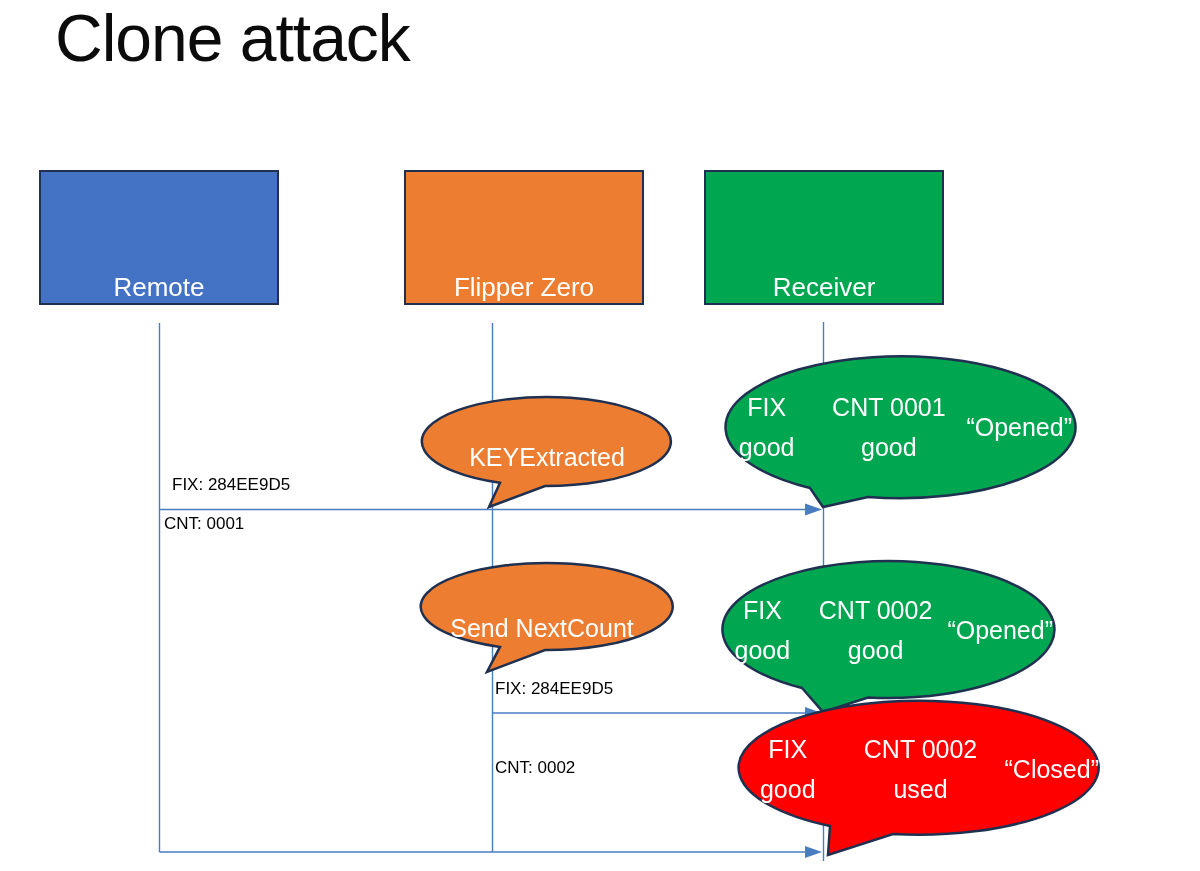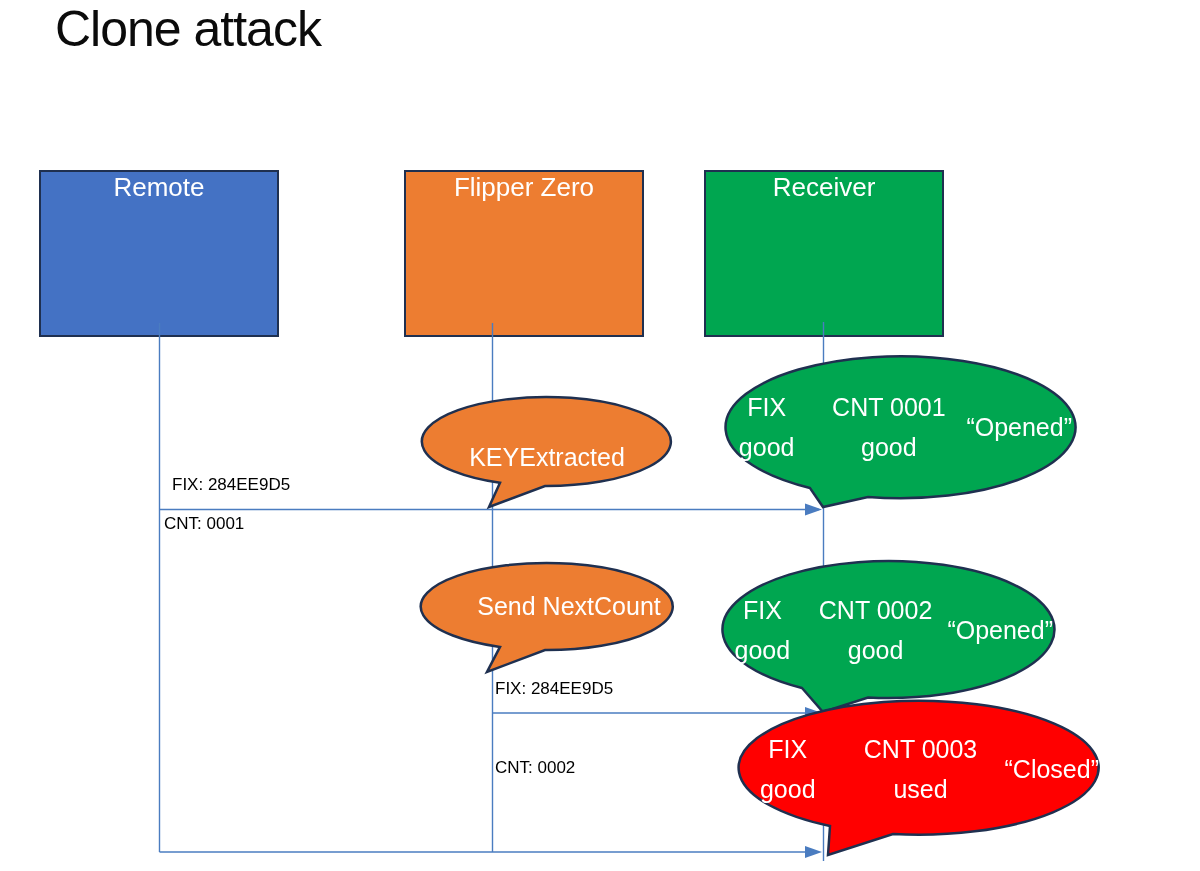--- a/index.html
+++ b/index.html
@@ -2,46 +2,46 @@
 <html><head>
 <meta charset="utf-8">
 <style>
   html,body{margin:0;padding:0;background:#fff;}
   .stage{
     position:relative;width:1200px;height:871px;background:#ffffff;
     font-family:"Liberation Sans", sans-serif;overflow:hidden;
   }
   .slide-title{
     position:absolute;left:55px;top:0px;margin:0;
-    font-size:50px;font-weight:300;color:#0b0b0b;letter-spacing:-1px;
+    font-size:66px;font-weight:300;color:#0b0b0b;letter-spacing:-1px;
   }
   .actor-box{
-    position:absolute;top:170px;width:240px;height:167px;
+    position:absolute;top:170px;width:240px;height:135px;
     border:2.5px solid #1f3050;box-sizing:border-box;
-    display:flex;align-items:flex-start;justify-content:center;
+    display:flex;align-items:flex-end;justify-content:center;
   }
   .actor-box .actor-label{
     color:#ffffff;font-size:26px;text-align:center;
   }
   #box-remote{left:39px;}
   #box-flipper{left:373px;margin-left:31px;}
   #box-receiver{left:704px;}
   svg.diagram{position:absolute;left:0;top:0;}
   .lifeline{stroke:#4a7cc0;stroke-width:1.4;}
   .msg-line{stroke:#4a7cc0;stroke-width:1.4;}
   .arrowhead{fill:#4a7cc0;}
   .bubble{stroke:#1f3050;stroke-width:2.5;}
   .bubble-text{
     position:absolute;display:flex;flex-direction:row;
     align-items:center;justify-content:center;
     color:#ffffff;font-size:25px;text-align:center;pointer-events:none;
   }
   .bt-1{left:427px;top:414px;width:240px;height:86px;line-height:41px;}
   .bt-2{left:722px;top:357px;width:350px;height:140px;line-height:40px;}
-  .bt-3{left:443px;top:564px;width:252px;height:85px;line-height:41px;}
+  .bt-3{left:416px;top:564px;width:252px;height:85px;line-height:41px;align-items:flex-end;}
   .bt-4{left:721px;top:562px;width:332px;height:135px;line-height:40px;}
   .bt-5{left:739px;top:702px;width:360px;height:133px;line-height:40px;}
   .msg-label{
     position:absolute;color:#000000;font-size:17px;white-space:nowrap;
   }
   .ml-1a{left:172px;top:475px;}
   .ml-1b{left:164px;top:514px;}
   .ml-2a{left:495px;top:679px;}
   .ml-2b{left:495px;top:758px;}
 </style>
@@ -97,21 +97,21 @@
     <div>Send Next</div>
     <div>Count</div>
   </div>
   <div class="bubble-text bt-4">
     <div>FIX good</div>
     <div>CNT 0002 good</div>
     <div>“Opened”</div>
   </div>
   <div class="bubble-text bt-5">
     <div>FIX good</div>
-    <div>CNT 0003 used</div>
+    <div>CNT 0002 used</div>
     <div>“Closed”</div>
   </div>
 
   <div class="msg-label ml-1a">FIX: 284EE9D5</div>
   <div class="msg-label ml-1b">CNT: 0001</div>
   <div class="msg-label ml-2a">FIX: 284EE9D5</div>
   <div class="msg-label ml-2b">CNT: 0002</div>
 
 </div>
 

